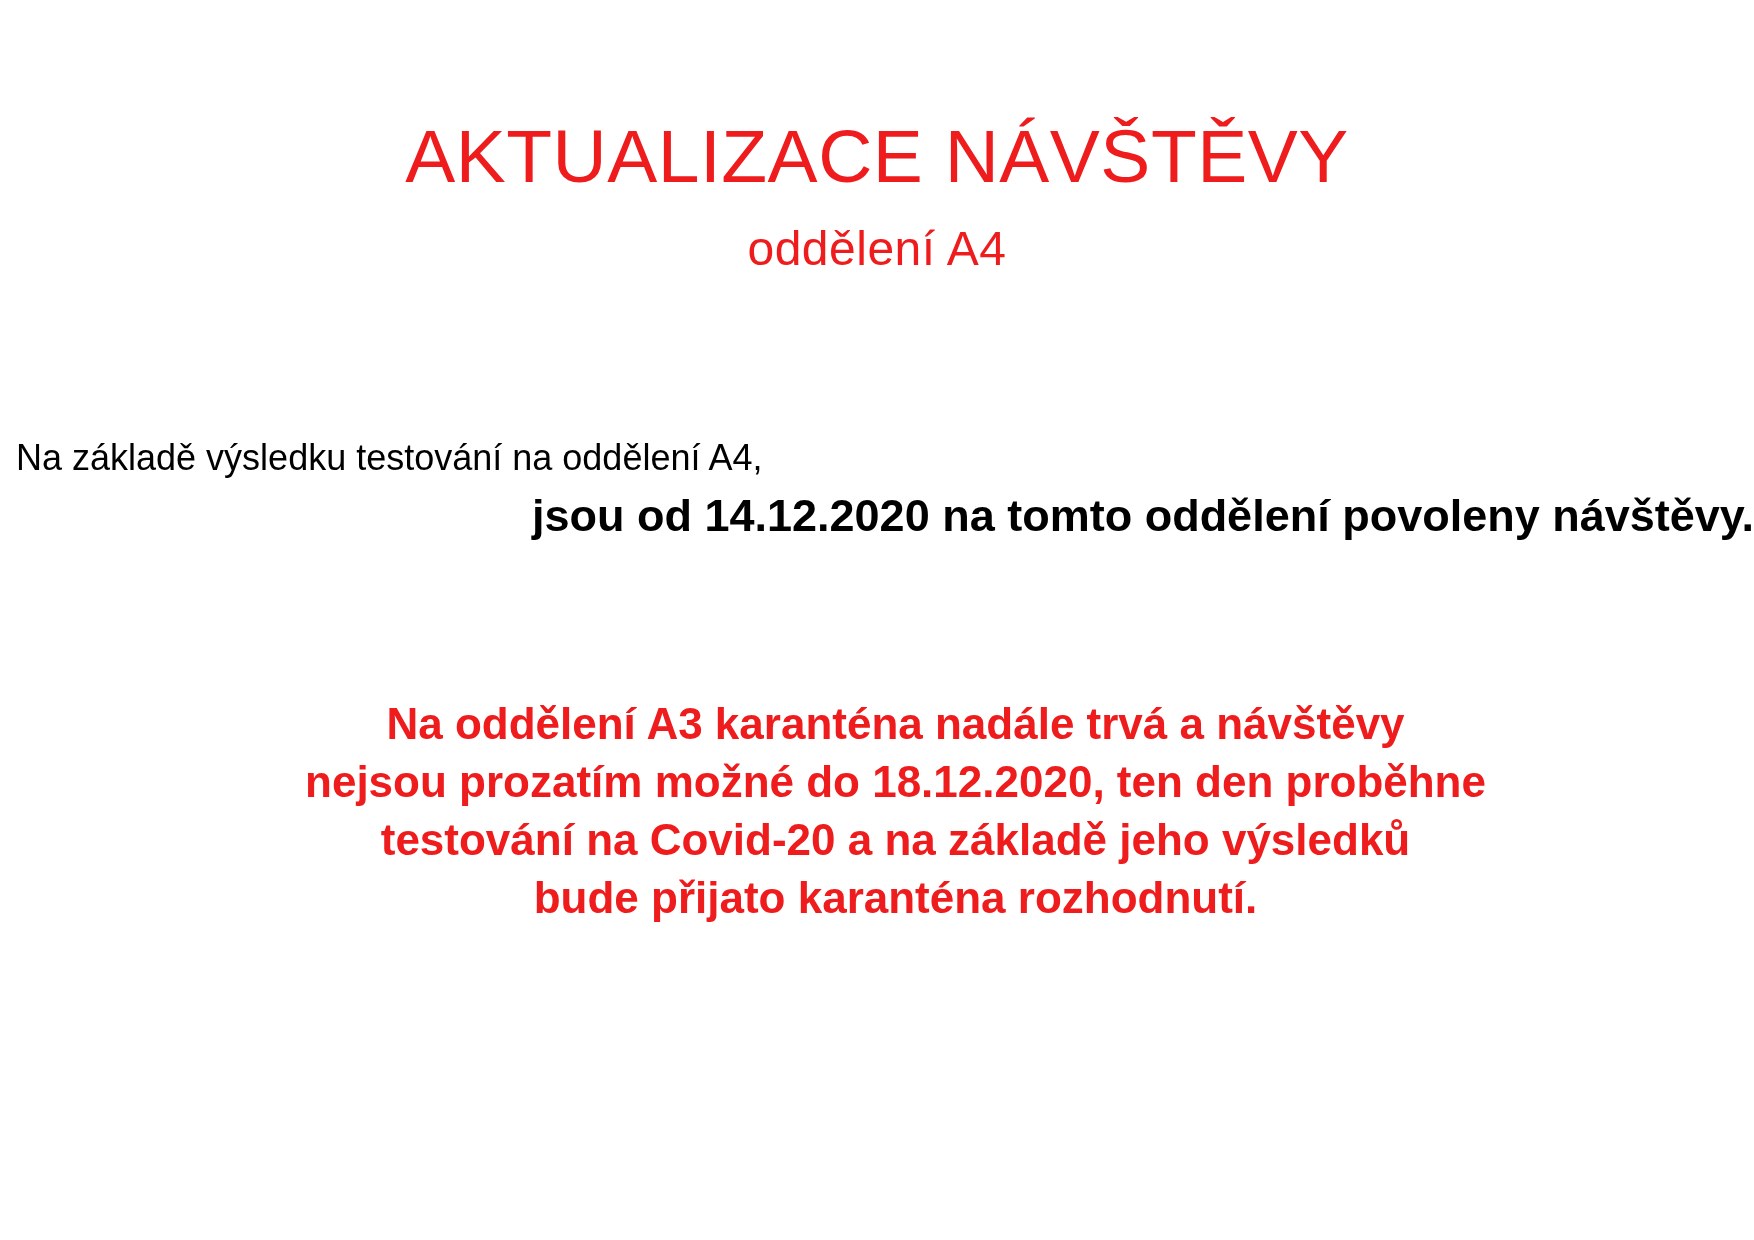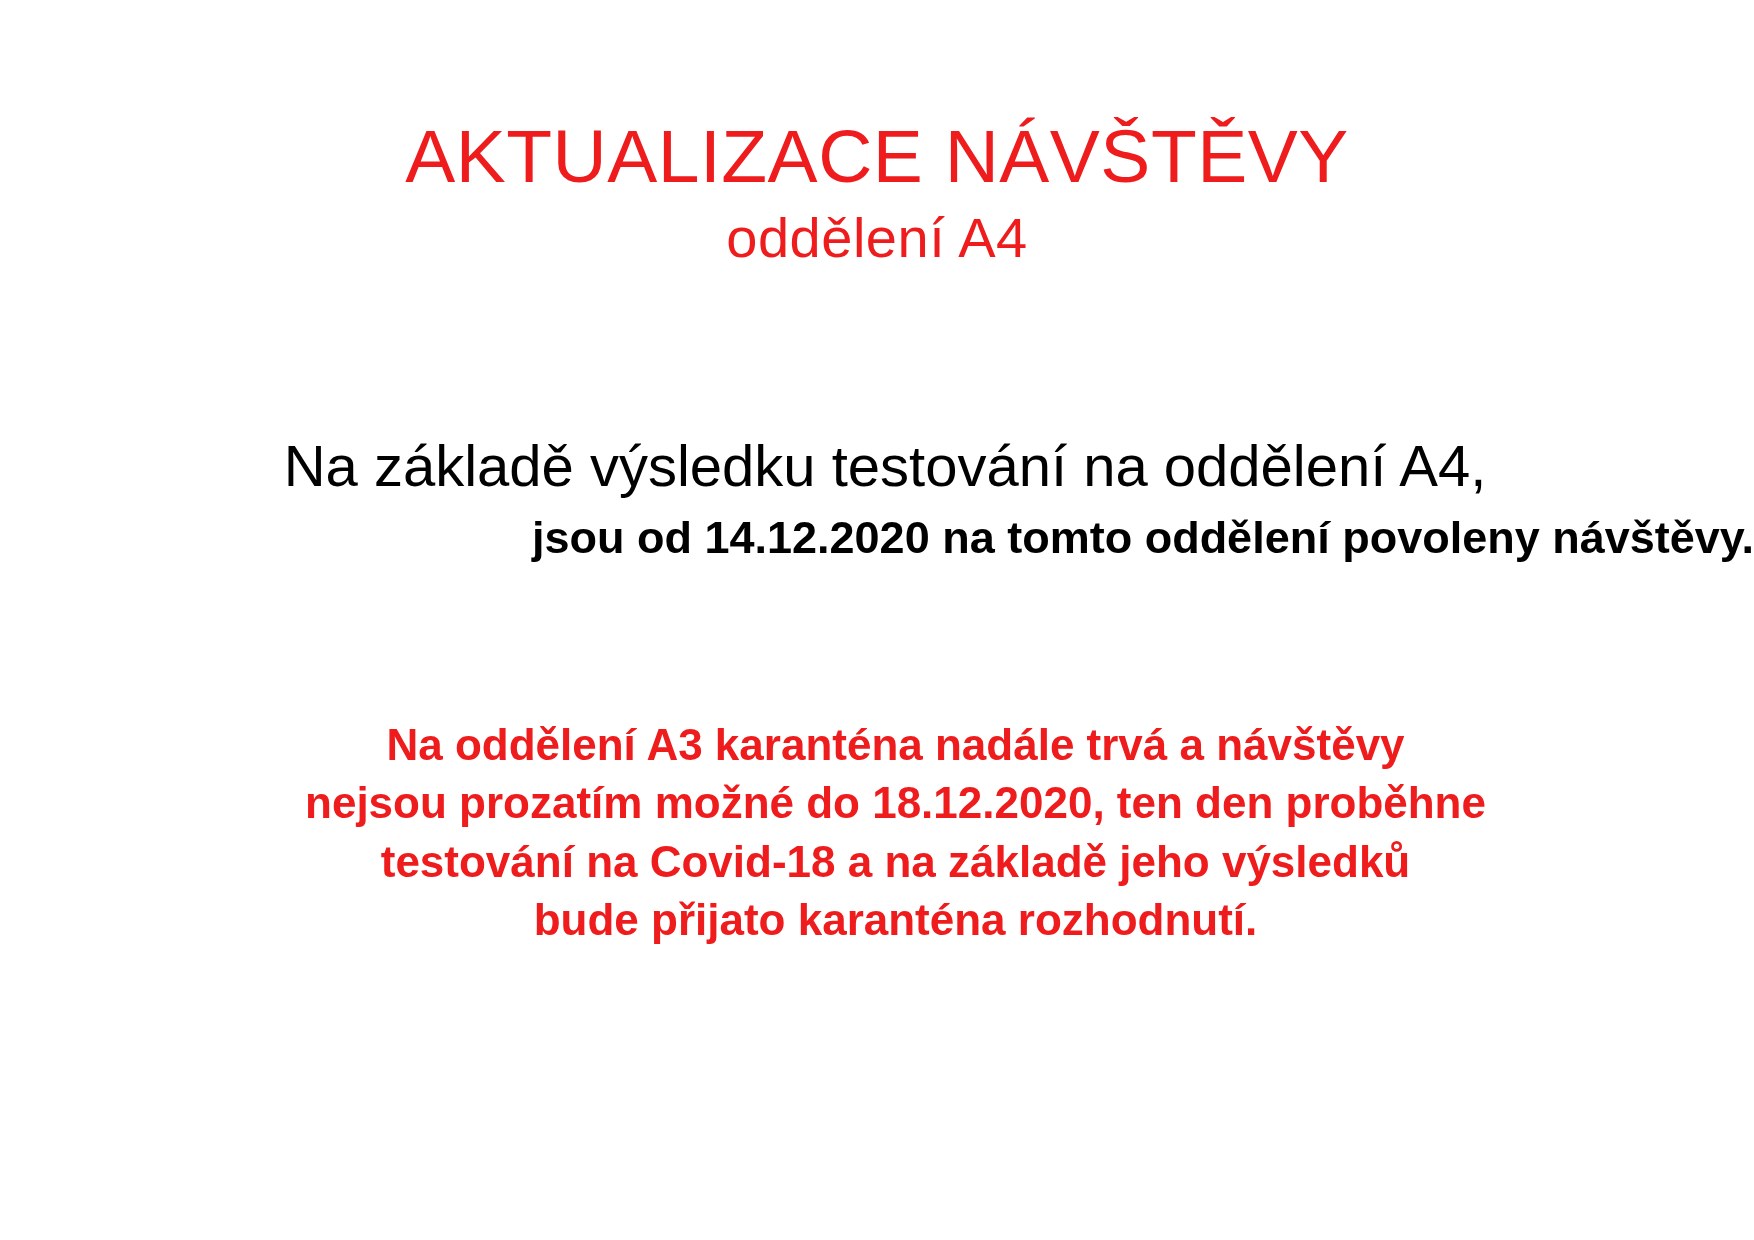--- a/index.html
+++ b/index.html
@@ -30,29 +30,28 @@
   .title-line-2 {
     color: #ee1c1c;
     font-weight: normal;
     line-height: 1.18;
     letter-spacing: 0.5px;
   }
   .title-line-1 {
     font-size: 75px;
   }
   .title-line-2 {
-    font-size: 56px;
-    margin-top: 4px;
+    font-size: 48px;
+    margin-top: 20px;
   }
 
   .para-normal {
     margin-top: 158px;
-    text-align: center;
     color: #000000;
-    font-size: 58px;
+    font-size: 36px;
     font-weight: normal;
     line-height: 1.28;
     margin-left: 16px;
   }
   .para-bold {
     text-align: right;
     color: #000000;
     font-size: 45px;
     font-weight: bold;
     line-height: 1.28;
@@ -82,17 +81,17 @@
     <div class="title-line-2">oddělení A4</div>
   </div>
 
   <div class="para-normal">Na základě výsledku testování na oddělení A4,</div>
 
   <div class="para-bold">jsou od 14.12.2020 na tomto oddělení povoleny návštěvy.</div>
 
   <div class="para-red">
     <div>Na oddělení A3 karanténa nadále trvá a návštěvy</div>
     <div>nejsou prozatím možné do 18.12.2020, ten den proběhne</div>
-    <div>testování na Covid-18 a na základě jeho výsledků</div>
+    <div>testování na Covid-20 a na základě jeho výsledků</div>
     <div>bude přijato karanténa rozhodnutí.</div>
   </div>
 
 </div>
 
 </body></html>

